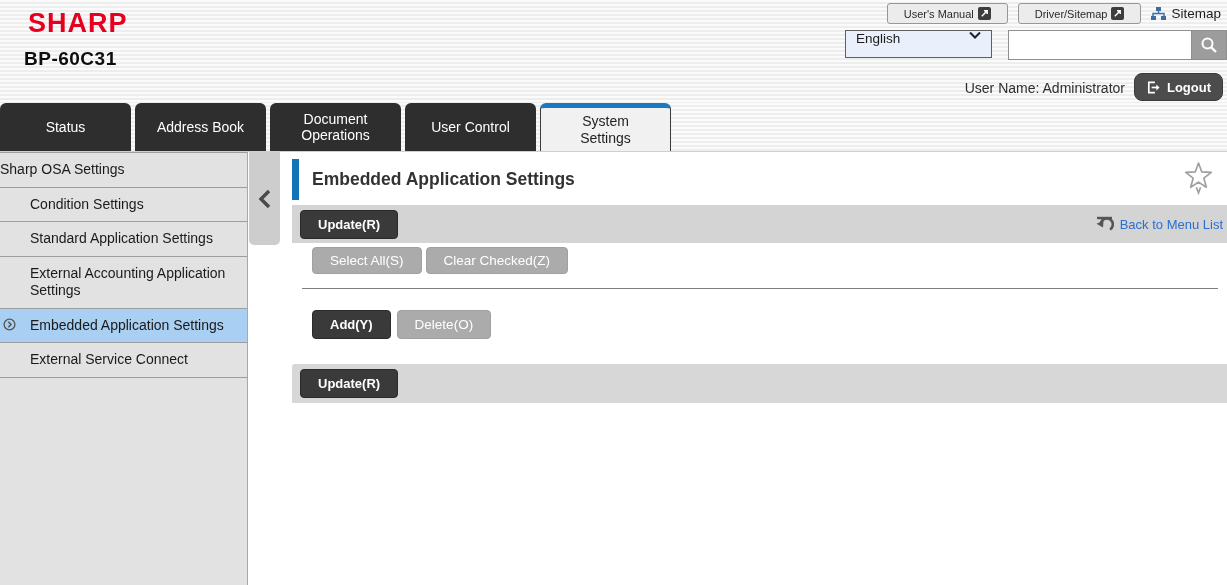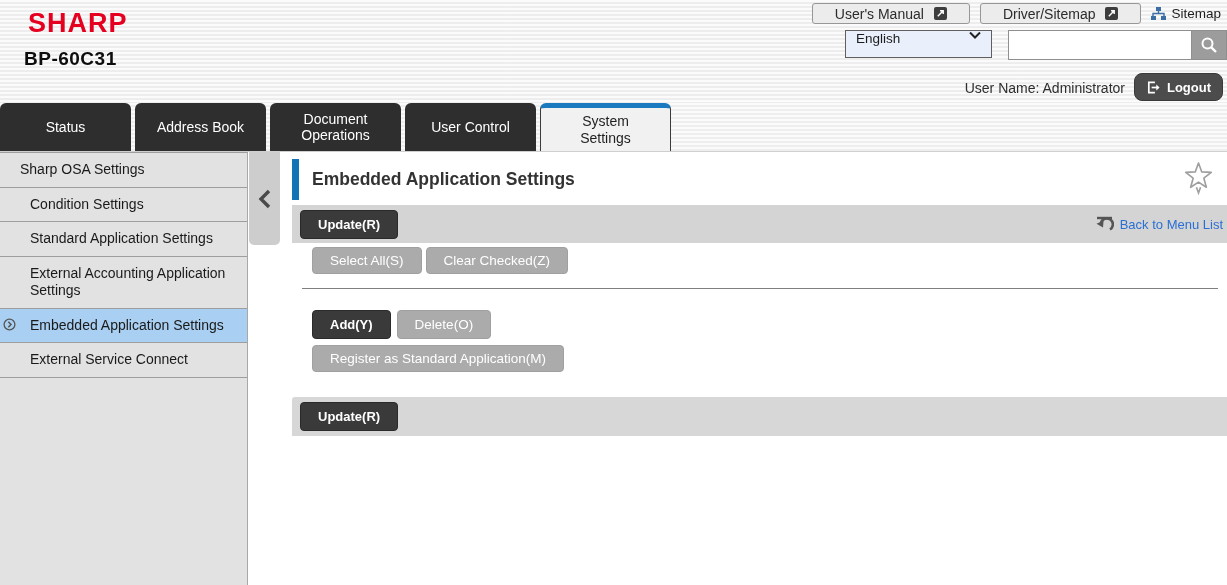--- a/index.html
+++ b/index.html
@@ -11,22 +11,22 @@
   
   .header {
     position:absolute; left:0; top:0; width:1227px; height:103px;
     background-color:#f6f6f6;
     background-image:repeating-linear-gradient(to bottom, rgba(255,255,255,.55) 0 2px, rgba(0,0,0,.035) 2px 4px);
   }
   .brand { position:absolute; left:28px; top:8px; font-size:27px; font-weight:bold; color:#e6001f; letter-spacing:1px; }
   .model { position:absolute; left:24px; top:48px; font-size:19px; font-weight:bold; color:#0d0d0d; letter-spacing:.5px; }
   .hdr-links { position:absolute; top:3px; right:6px; display:flex; align-items:center; gap:10px; }
   .hdr-btn {
-    display:flex; align-items:center; gap:10px; background:#ececec; border:1px solid #979797;
-    border-radius:3px; padding:2px 22px; font-size:14px; color:#2b2b2b; height:21px; cursor:pointer;
+    display:flex; align-items:center; gap:4px; background:#ececec; border:1px solid #979797;
+    border-radius:3px; padding:2px 16px; font-size:11px; color:#2b2b2b; height:21px; cursor:pointer;
   }
   .ext-icon { width:13px; height:13px; background:#3d3d3d; border-radius:2px; display:flex; align-items:center; justify-content:center; }
   .sitemap-link { display:flex; align-items:center; gap:5px; font-size:13.5px; color:#1c1c1c; cursor:pointer; }
   .lang-select {
     position:absolute; left:845px; top:30px; width:147px; height:28px;
     background:#e9effb; border:1px solid #5f5f5f; display:flex; align-items:flex-start;
     justify-content:space-between; padding:0 10px; font-size:13.5px; color:#1c1c1c; cursor:pointer;
   }
   .search-wrap { position:absolute; left:1008px; top:30px; display:flex; }
   .search-input { width:183px; height:30px; border:1px solid #8f8f8f; border-right:none; padding:0 8px; font-size:14px; background:#fff; outline:none; }
@@ -55,21 +55,21 @@
   }
   
   .sidebar {
     position:absolute; left:0; top:152px; width:248px; bottom:0;
     background:#e2e2e2; border-right:1px solid #a8a8a8; border-top:1px solid #9e9e9e;
   }
   .side-item {
     position:relative; padding:8px 8px 8px 30px; font-size:14px; color:#1a1a1a;
     border-bottom:1px solid #9e9e9e; cursor:pointer; line-height:1.25;
   }
-  .side-item.lvl0 { padding-left:20px; }
+  .side-item.lvl0 { padding-left:0; }
   .side-item.selected { background:#a9cff2; }
   .side-sel-icon { position:absolute; left:3px; top:9px; }
   .collapse-btn {
     position:absolute; left:249px; top:152px; width:31px; height:93px;
     background:#cdcdcd; border-radius:0 0 5px 5px; display:flex; align-items:center; justify-content:center; cursor:pointer;
   }
   
   .main { position:absolute; left:292px; top:152px; right:0; bottom:0; background:#fff; }
   .title-row { position:relative; height:53px; background:#fff; }
   .accent-bar { position:absolute; left:0; top:7px; width:7px; height:41px; background:#1273b6; }
@@ -256,22 +256,19 @@
       <button class="btn-gray">Clear Checked(Z)</button>
     </div>
 
     <div class="divider"></div>
 
     <div class="row-add">
       <button class="btn-dark">Add(Y)</button>
       <button class="btn-gray">Delete(O)</button>
     </div>
 
-    <div class="row-register">
-      <button class="btn-gray">Register as Standard Application(M)</button>
-    </div>
 
     <div class="bottom-bar">
       <button class="btn-dark">Update(R)</button>
     </div>
 
   </div>
 </div>
 
 </body></html>

